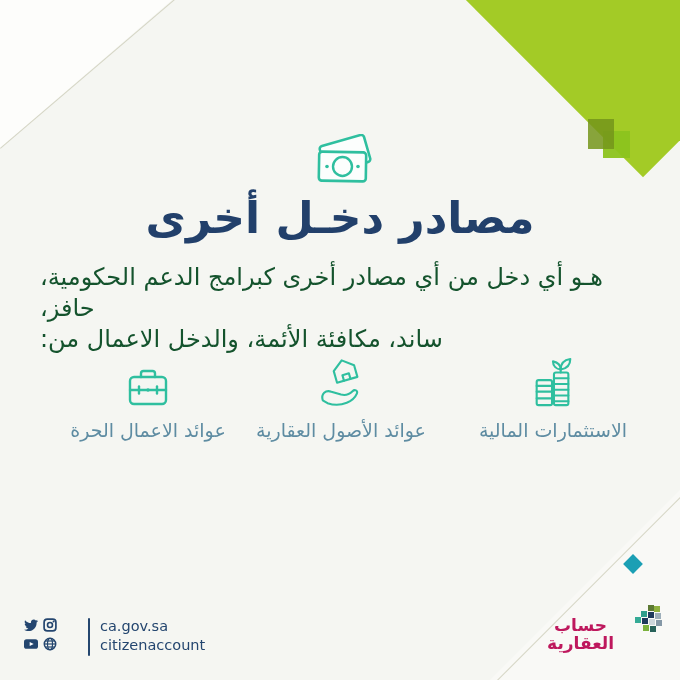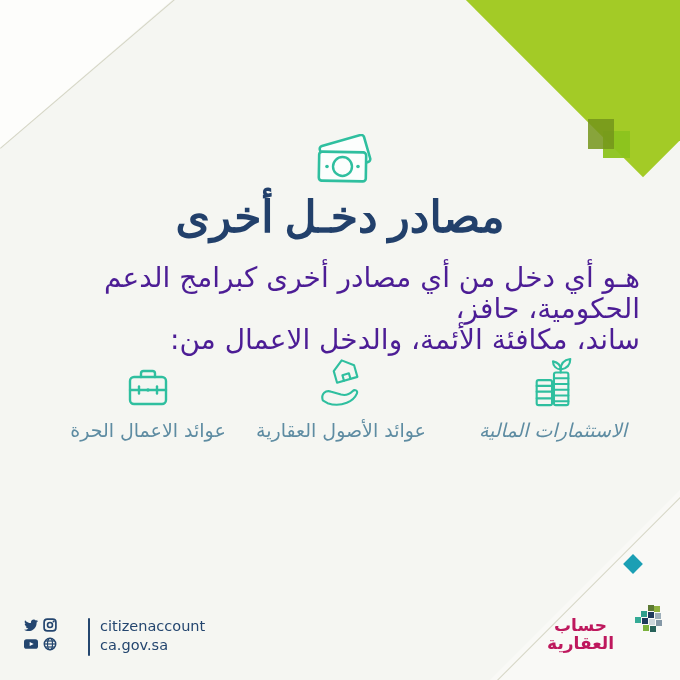--- a/index.html
+++ b/index.html
@@ -18,27 +18,27 @@
   .green-wedge{position:absolute;left:423px;top:-354px;width:440px;height:440px;
     background:#a3cb26;transform:rotate(45deg);}
   .sq-bright{position:absolute;left:603px;top:131px;width:27px;height:27px;background:#8cc31e;opacity:.95;}
   .sq-dark{position:absolute;left:588px;top:119px;width:26px;height:30px;background:#74951b;opacity:.85;}
   .teal-diamond{position:absolute;left:626px;top:557px;width:14px;height:14px;
     background:#1b9fb4;transform:rotate(45deg);}
 
   
   .hero-icon{position:absolute;left:306px;top:134px;width:72px;height:58px;}
   .title{position:absolute;left:0;top:188px;width:680px;text-align:center;
-    font-size:44px;font-weight:bold;color:#22406b;direction:rtl;line-height:60px;font-family:Liberation Serif, serif;}
-  .subtitle{position:absolute;left:40px;top:262px;width:600px;text-align:right;
-    font-size:28px;line-height:31px;color:#4c1d95;direction:rtl;}
+    font-size:44px;font-weight:bold;color:#22406b;direction:rtl;line-height:60px;}
+  .subtitle{position:absolute;left:40px;top:262px;width:600px;text-align:left;
+    font-size:24px;line-height:31px;color:#14532d;direction:rtl;}
 
   
   .col{position:absolute;top:356px;width:200px;display:flex;flex-direction:column;align-items:center;}
-  .col-right{left:453px;font-style:italic;} .col-middle{left:241px;} .col-left{left:48px;}
+  .col-right{left:453px;} .col-middle{left:241px;} .col-left{left:48px;}
   .col .iconbox{height:54px;display:flex;align-items:flex-end;justify-content:center;}
   .col .label{margin-top:8px;font-size:19px;color:#5e8ca2;direction:rtl;text-align:center;line-height:24px;}
 
   
   .social-grid{position:absolute;left:24px;top:618px;width:33px;display:flex;flex-wrap:wrap;gap:5px;}
   .social-grid svg{display:block;}
   .footer-divider{position:absolute;left:88px;top:618px;width:2px;height:38px;background:#24466f;border-radius:1px;}
   .footer-text{position:absolute;left:100px;top:617px;font-size:14.5px;line-height:19px;color:#24466f;}
 
   .logo{position:absolute;left:570px;top:603px;width:100px;height:62px;}
@@ -147,22 +147,22 @@
     <svg width="14" height="14" viewBox="0 0 14 14">
       <circle cx="7" cy="7" r="5.7" fill="none" stroke="#24466f" stroke-width="1.5"></circle>
       <ellipse cx="7" cy="7" rx="2.5" ry="5.7" fill="none" stroke="#24466f" stroke-width="1.2"></ellipse>
       <line x1="1.3" y1="7" x2="12.7" y2="7" stroke="#24466f" stroke-width="1.2"></line>
       <line x1="2.1" y1="4" x2="11.9" y2="4" stroke="#24466f" stroke-width="1.2"></line>
       <line x1="2.1" y1="10" x2="11.9" y2="10" stroke="#24466f" stroke-width="1.2"></line>
     </svg>
   </div>
   <div class="footer-divider"></div>
   <div class="footer-text">
+    <div>ca.gov.sa</div>
     <div>citizenaccount</div>
-    <div>ca.gov.sa</div>
   </div>
 
   <div class="logo">
     <div class="mosaic">
       <div style="left:16px;top:0;background:#5d7a33;"></div>
       <div style="left:22px;top:1px;background:#8fb13f;"></div>
       <div style="left:9px;top:6px;background:#2f9e8c;"></div>
       <div style="left:16px;top:7px;background:#1f3a5c;"></div>
       <div style="left:23px;top:8px;background:#9eafba;"></div>
       <div style="left:3px;top:12px;background:#35ab96;"></div>

